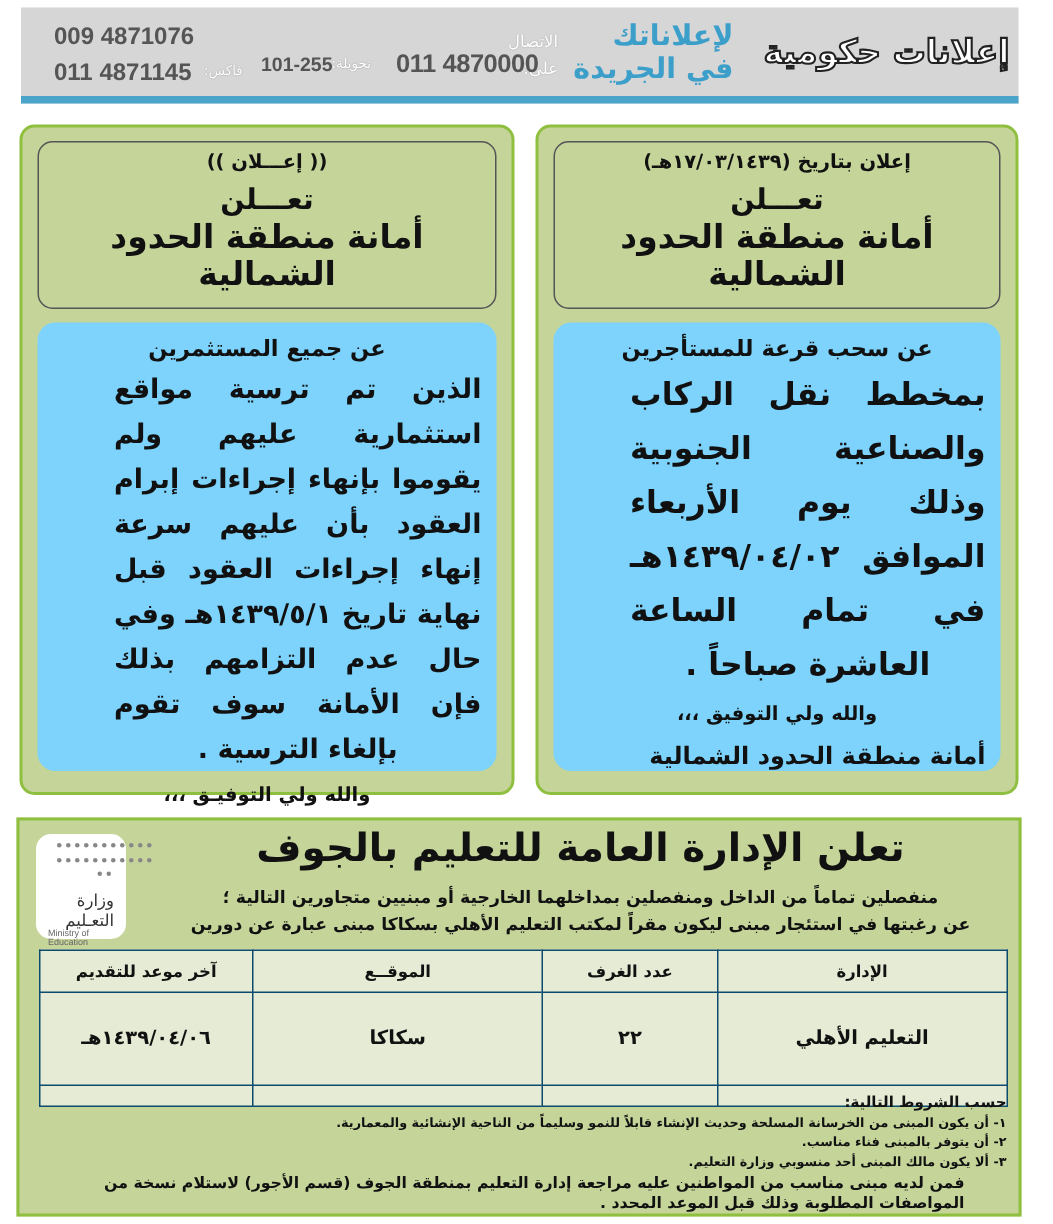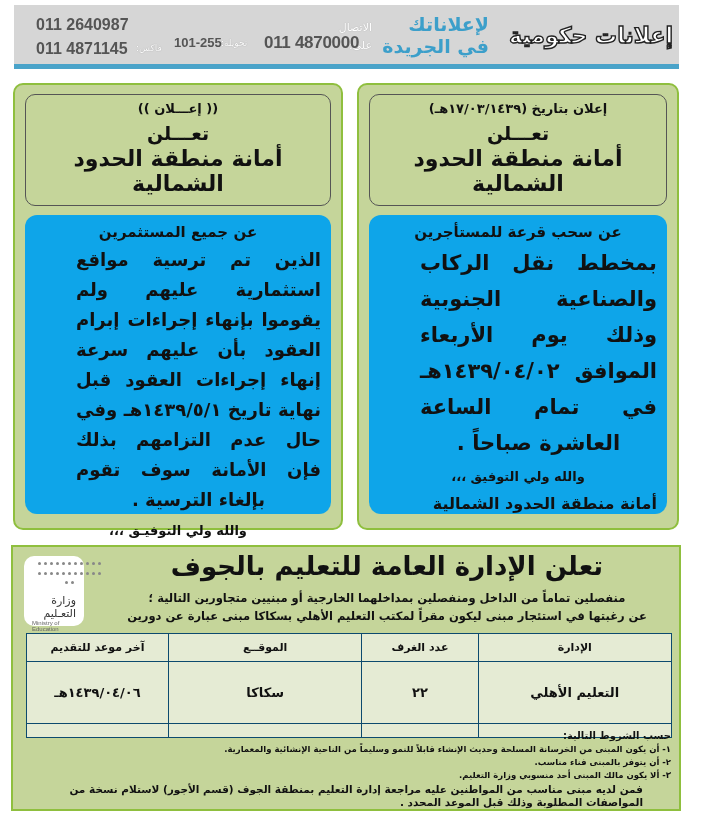--- a/index.html
+++ b/index.html
@@ -59,21 +59,21 @@
   .card .head {
     position: absolute; left: 10px; right: 10px; top: 9px; height: 112px;
     border: 1px solid #555; border-radius: 10px; background: #c5d59a;
     text-align: center; direction: rtl;
   }
   .card .head .pre { margin-top: 6px; font-size: 13px; font-weight: bold; }
   .card .head .announces { margin-top: 6px; font-size: 19px; font-weight: bold; }
   .card .head .org { margin-top: 2px; font-size: 22px; font-weight: bold; }
   .card .body {
     position: absolute; left: 10px; right: 10px; top: 130px; bottom: 14px;
-    background: #0ea5e9; border-radius: 12px; direction: rtl; text-align: center;
+    background: #7dd3fc; border-radius: 12px; direction: rtl; text-align: center;
     padding: 8px 10px;
   }
   .card .body .intro { font-size: 15px; font-weight: bold; margin-bottom: 4px; }
   .card .body .main { font-weight: bold; text-align: justify; text-align-last: center; margin-left: 41px; }
   .card.right .body .main { font-size: 21px; line-height: 36px; }
   .card.left .body .main { font-size: 18px; line-height: 30px; }
   .card .body .closing { font-size: 13px; font-weight: bold; margin-top: 8px; }
   .card .body .sign { font-size: 16px; font-weight: bold; text-align: right; margin-top: 10px; }
 
   
@@ -123,21 +123,21 @@
   </div>
   <div class="contact-lbl">
     <span>الاتصال</span>
     <span>على:</span>
   </div>
   <div class="phone-main">011 4870000</div>
   <div class="ext-lbl">تحويلة:</div>
   <div class="ext-val">101-255</div>
   <div class="fax-lbl">فاكس:</div>
   <div class="fax-vals">
-    <span>011 2640987</span>
+    <span>009 4871076</span>
     <span>011 4871145</span>
   </div>
 </div>
 
 <div class="card right">
   <div class="head">
     <div class="pre">إعلان بتاريخ (١٧/٠٣/١٤٣٩هـ)</div>
     <div class="announces">تعـــلن</div>
     <div class="org">أمانة منطقة الحدود الشمالية</div>
   </div>

